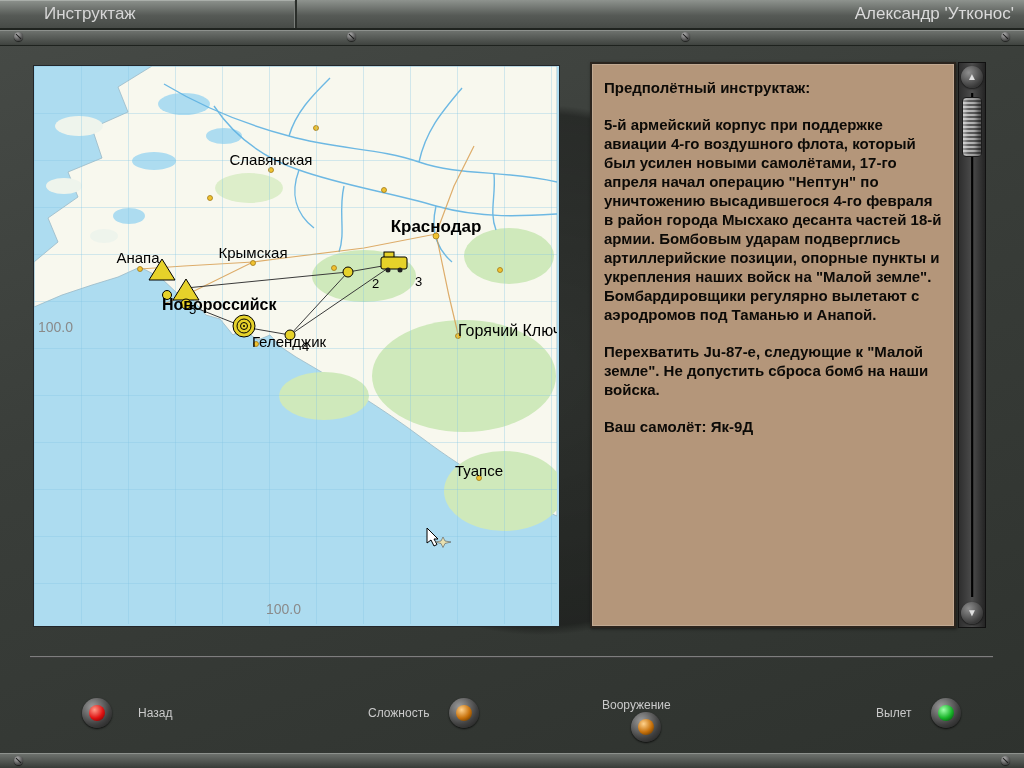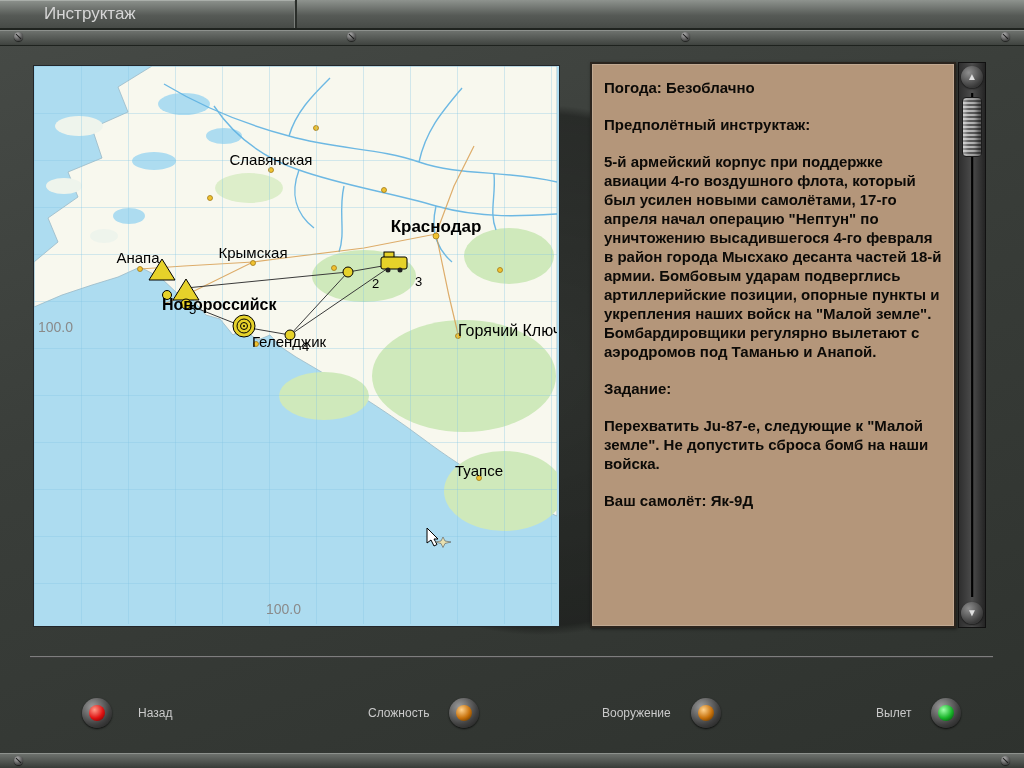--- a/index.html
+++ b/index.html
@@ -109,20 +109,21 @@
   .lamp-green .lamp-core { background: radial-gradient(circle at 35% 30%, #9effa9, #17b428 55%, #003a08); }
   text { font-family:"Liberation Sans", sans-serif; }
 </style>
 </head>
 <body>
 
 <div class="bg-disc"></div>
 
 <div class="topbar">
   <div class="topbar-tab">Инструктаж</div>
+  <div class="topbar-pilot">Александр 'Утконос'</div>
 </div>
 <div class="substrip"></div>
 <span class="screw" style="left:14px; top:32px;"></span>
 <span class="screw" style="left:347px; top:32px;"></span>
 <span class="screw" style="left:681px; top:32px;"></span>
 <span class="screw" style="left:1001px; top:32px;"></span>
 
 <div class="map-panel">
 <svg width="523" height="558" viewBox="0 0 523 558">
   <defs>
@@ -249,24 +250,22 @@
   <text x="232" y="548" font-size="14" fill="#8a8a8a">100.0</text>
 
   <g transform="translate(393,462)">
     <path d="M0,0 L0,15 L4,12 L7,18 L10,16.5 L7,11 L11,11 Z" fill="#ffffff" stroke="#000" stroke-width="1"></path>
     <path d="M16,9 l2,4 6,1 -6,1.5 -2,4 -2,-4 -6,-1.5 6,-1 Z" fill="#e8e0b0" stroke="#555" stroke-width="0.6"></path>
   </g>
 </svg>
 </div>
 
 <div class="brief-panel">
-  <p>Погода: Безоблачно</p>
   <p>Предполётный инструктаж:</p>
   <p>5-й армейский корпус при поддержке авиации 4-го воздушного флота, который был усилен новыми самолётами, 17-го апреля начал операцию "Нептун" по уничтожению высадившегося 4-го февраля в район города Мысхако десанта частей 18-й армии. Бомбовым ударам подверглись артиллерийские позиции, опорные пункты и укрепления наших войск на "Малой земле". Бомбардировщики регулярно вылетают с аэродромов под Таманью и Анапой.</p>
-  <p>Задание:</p>
   <p>Перехватить Ju-87-е, следующие к "Малой земле". Не допустить сброса бомб на наши войска.</p>
   <p>Ваш самолёт: Як-9Д</p>
 </div>
 
 <div class="scrollbar">
   <div class="scroll-btn scroll-up"><span>▲</span></div>
   <div class="scroll-knob"></div>
   <div class="scroll-btn scroll-down"><span>▼</span></div>
 </div>
 
@@ -279,21 +278,21 @@
   <span class="gap-l">Назад</span>
 </div>
 
 <div class="fg" style="left:368px;">
   <span class="gap-r">Сложность</span>
   <span class="lamp lamp-amber">
       <span class="lamp-core"></span>
     </span>
 </div>
 
-<div class="fg" style="left:602px;">
+<div class="fg" style="left:602px;flex-direction:column;">
   <span class="gap-r">Вооружение</span>
   <span class="lamp lamp-amber">
       <span class="lamp-core"></span>
     </span>
 </div>
 
 <div class="fg" style="left:876px;text-align:center;">
   <span class="gap-r">Вылет</span>
   <span class="lamp lamp-green">
       <span class="lamp-core"></span>

